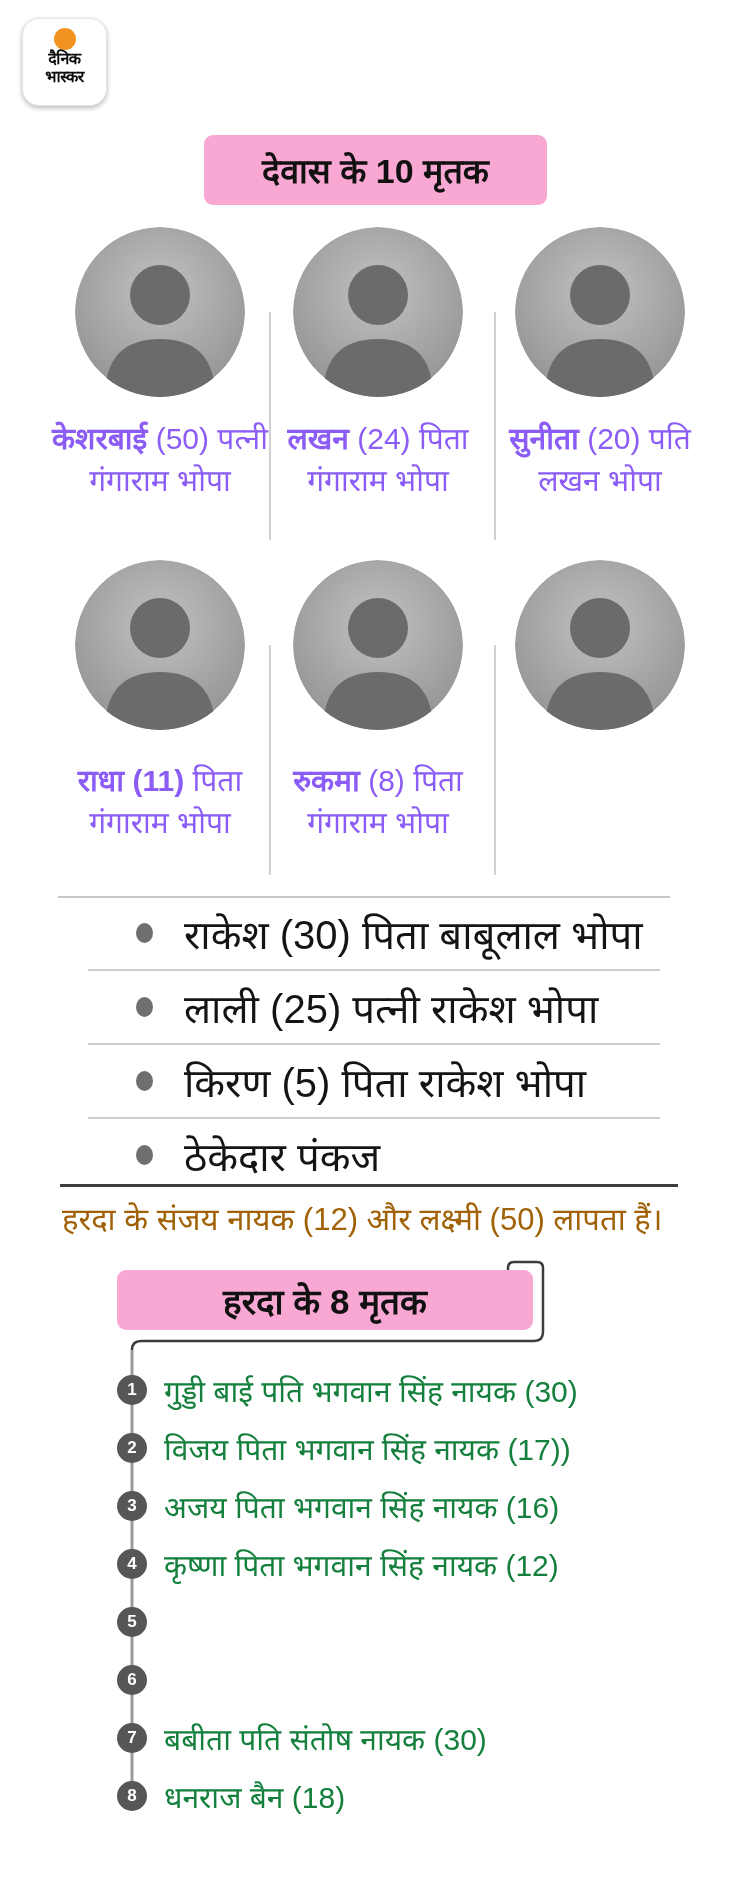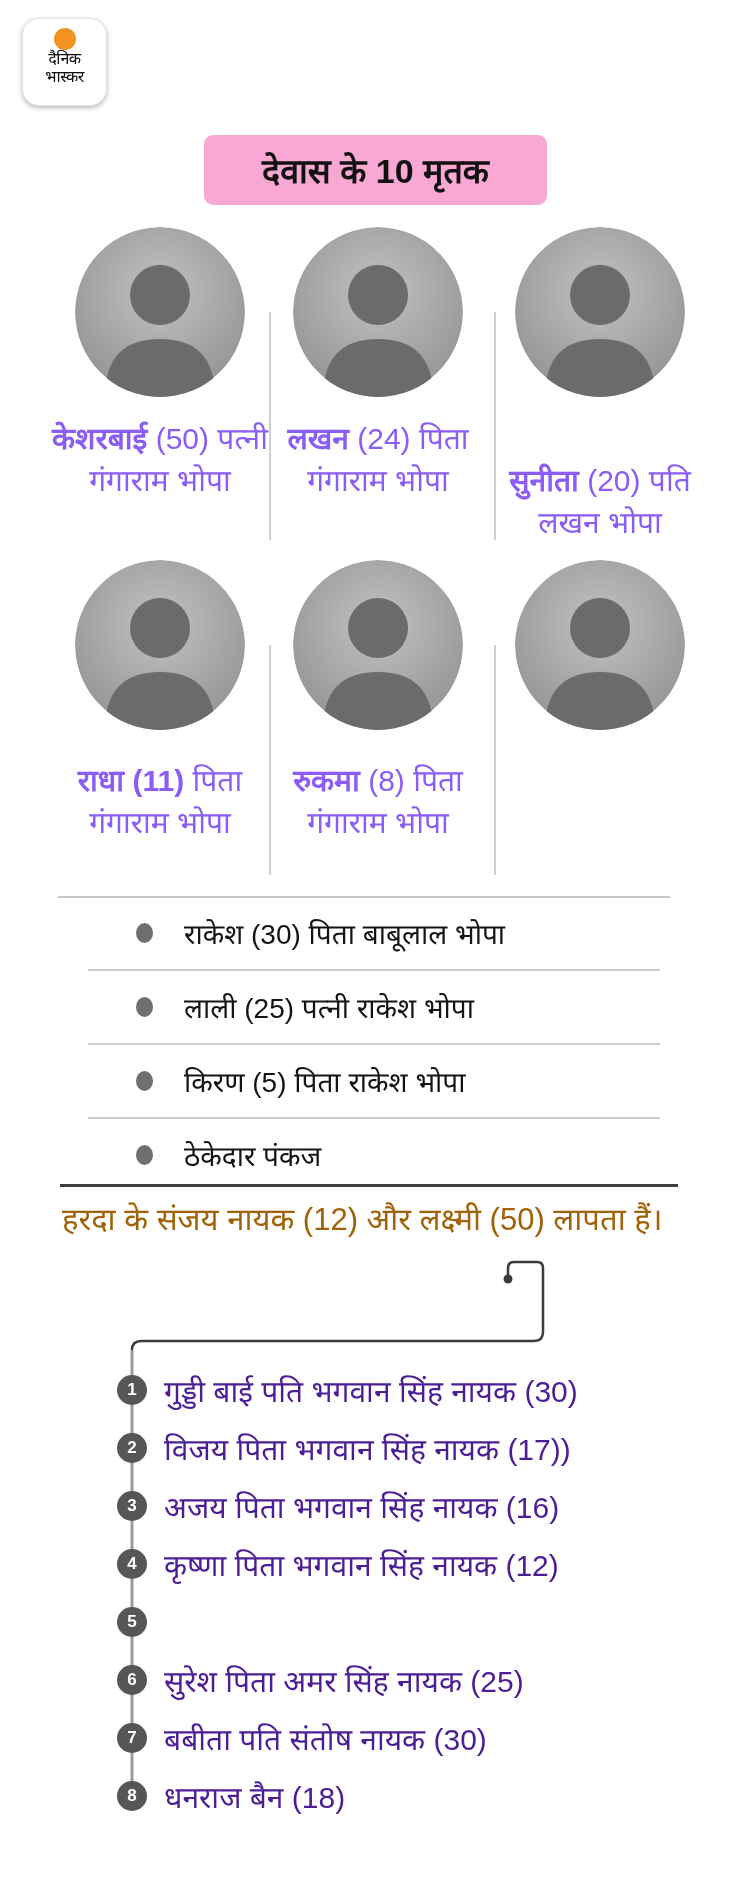--- a/index.html
+++ b/index.html
@@ -7,21 +7,21 @@
     position:relative;width:746px;height:1892px;background:#ffffff;overflow:hidden;
     font-family:"Liberation Sans","DejaVu Sans",sans-serif;color:#141414;
   }
   
   .logo{
     position:absolute;left:22px;top:18px;width:83px;height:86px;background:#fff;
     border-radius:17px;border:1px solid #e3e3e3;box-shadow:0 2px 5px rgba(0,0,0,.28);
     display:flex;flex-direction:column;align-items:center;justify-content:flex-start;
   }
   .logo-dot{width:22px;height:22px;border-radius:50%;margin-top:9px;}
-  .logo-t{font-weight:normal;font-size:16px;line-height:18px;color:#0d0d0d;letter-spacing:-0.5px;}
+  .logo-t{font-weight:bold;font-size:16px;line-height:18px;color:#0d0d0d;letter-spacing:-0.5px;}
   .title{
     position:absolute;left:119px;top:18px;width:620px;height:86px;
     display:flex;align-items:center;font-weight:bold;font-size:50px;letter-spacing:-1px;
     color:#0d0d0d;white-space:nowrap;
   }
   
   .badge{
     position:absolute;background:#f9a8d4;display:flex;align-items:center;justify-content:center;
     font-weight:bold;color:#111;border-radius:9px;white-space:nowrap;
   }
@@ -33,39 +33,39 @@
   .photo svg{display:block;}
   .caption{
     position:absolute;width:224px;text-align:center;font-size:30px;line-height:42px;color:#8b5cf6;
   }
   .caption b{font-weight:bold;}
   .col-divider{position:absolute;width:2px;background:#d0d0d0;}
   
   .bullets{position:absolute;left:0;top:897px;width:746px;}
   .bullet-row{height:72px;display:flex;align-items:center;}
   .bullet-dot{width:17px;height:20px;border-radius:50%;background:#6f6f6f;margin-left:136px;flex:0 0 auto;}
-  .bullet-text{margin-left:31px;font-size:28px;color:#141414;white-space:nowrap;}
+  .bullet-text{margin-left:31px;font-size:40px;color:#141414;white-space:nowrap;}
   .bullet-sep{height:2px;background:#cccccc;margin-left:88px;width:572px;}
   .rule{position:absolute;background:#c6c6c6;}
   .rule-top{left:58px;top:896px;width:612px;height:2px;}
   .rule-dark{left:60px;top:1184px;width:618px;height:3px;background:#3d3d3d;}
   .missing-note{
     position:absolute;left:62px;top:1200px;width:660px;font-size:31px;line-height:40px;
     color:#a16207;white-space:nowrap;
   }
   
   .callout-svg{position:absolute;left:0;top:1250px;z-index:1;}
   .vlist{position:absolute;left:0;top:1361px;width:746px;z-index:2;}
   .vrow{height:58px;display:flex;align-items:center;}
   .vnum{
     width:30px;height:30px;border-radius:50%;background:#565656;color:#ffffff;
     font-weight:bold;font-size:17px;display:flex;align-items:center;justify-content:center;
     margin-left:117px;flex:0 0 auto;
   }
-  .vtext{margin-left:17px;font-size:30px;color:#4c1d95;white-space:nowrap;}
+  .vtext{margin-left:17px;font-size:30px;color:#15803d;white-space:nowrap;}
 </style>
 </head>
 <body>
 
 <div class="page">
 
   <div class="logo">
     <div class="logo-dot" style="background:#F29220;"></div>
     <div class="logo-t">दैनिक</div>
     <div class="logo-t">भास्कर</div>
@@ -120,21 +120,21 @@
           <radialGradient id="pg" cx="50%" cy="38%" r="75%">
             <stop offset="0%" stop-color="#c2c2c2"></stop>
             <stop offset="100%" stop-color="#8c8c8c"></stop>
           </radialGradient>
         </defs>
         <circle cx="85" cy="85" r="85" fill="url(#pg)"></circle>
         <circle cx="85" cy="68" r="30" fill="#6b6b6b"></circle>
         <path d="M30,170 Q30,112 85,112 Q140,112 140,170 Z" fill="#6b6b6b"></path>
       </svg>
     </div>
-    <div class="caption" style="top: 191px; position: absolute; left: 0px; margin-top: 42px;"><b>सुनीता</b> <span>(20) पति लखन भोपा</span></div>
+    <div class="caption" style="top: 191px; position: absolute; left: 0px;"><b>सुनीता</b> <span>(20) पति लखन भोपा</span></div>
   </div>
 
   <div class="person-card" style="left: 48px; top: 560px;">
     <div class="photo">
       <svg width="170" height="170" viewBox="0 0 170 170">
         <defs>
           <radialGradient id="pg" cx="50%" cy="38%" r="75%">
             <stop offset="0%" stop-color="#c2c2c2"></stop>
             <stop offset="100%" stop-color="#8c8c8c"></stop>
           </radialGradient>
@@ -206,20 +206,21 @@
 
   <div class="rule rule-dark"></div>
   <div class="missing-note">हरदा के संजय नायक (12) और लक्ष्मी (50) लापता हैं।</div>
 
   <svg class="callout-svg" width="746" height="560" viewBox="0 0 746 560">
     <circle cx="508" cy="29" r="4.5" fill="#3c3c3c"></circle>
     <path d="M508,29 L508,18 Q508,12 514,12 L537,12 Q543,12 543,18 L543,82 Q543,91 534,91 L141,91 Q132,91 132,100" fill="none" stroke="#3c3c3c" stroke-width="2.5"></path>
     <line x1="132" y1="100" x2="132" y2="547" stroke="#9a9a9a" stroke-width="3"></line>
   </svg>
 
+  <div class="badge badge2">हरदा के 8 मृतक</div>
 
   <div class="vlist" id="victims-root">
   <div class="vrow">
     <div class="vnum">1</div>
     <div class="vtext">गुड्डी बाई पति भगवान सिंह नायक (30)</div>
   </div>
 
   <div class="vrow">
     <div class="vnum">2</div>
     <div class="vtext">विजय पिता भगवान सिंह नायक (17))</div>
@@ -234,21 +235,20 @@
     <div class="vnum">4</div>
     <div class="vtext">कृष्णा पिता भगवान सिंह नायक (12)</div>
   </div>
 
   <div class="vrow">
     <div class="vnum">5</div>
   </div>
 
   <div class="vrow">
     <div class="vnum">6</div>
-    <div class="vtext">सुरेश पिता अमर सिंह नायक (25)</div>
   </div>
 
   <div class="vrow">
     <div class="vnum">7</div>
     <div class="vtext">बबीता पति संतोष नायक (30)</div>
   </div>
 
   <div class="vrow">
     <div class="vnum">8</div>
     <div class="vtext">धनराज बैन (18)</div>

